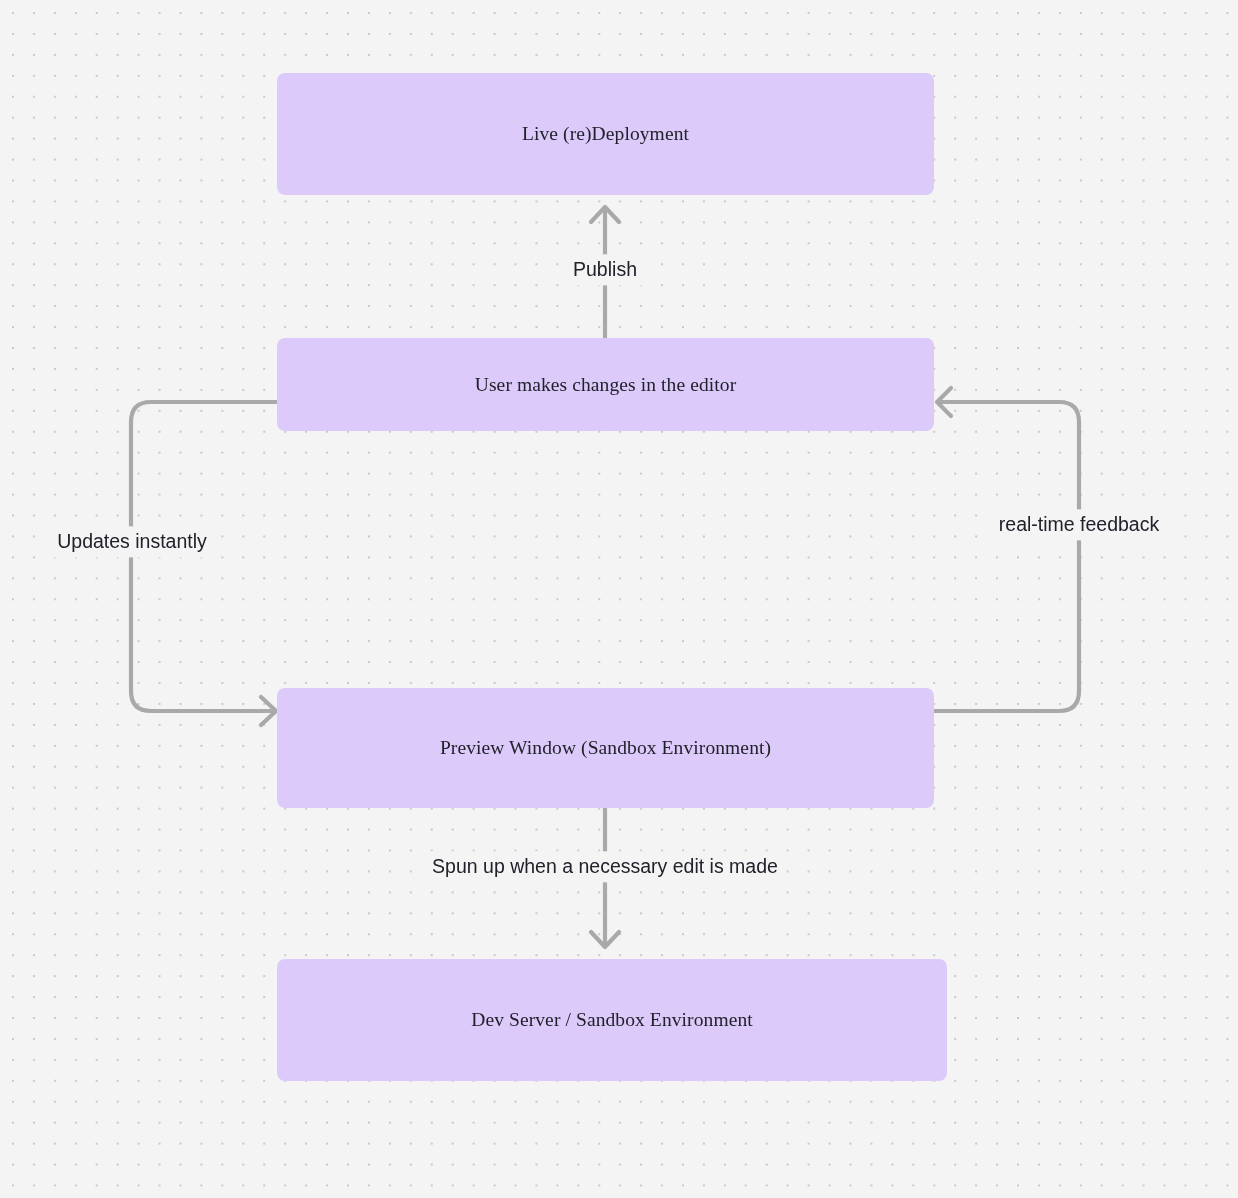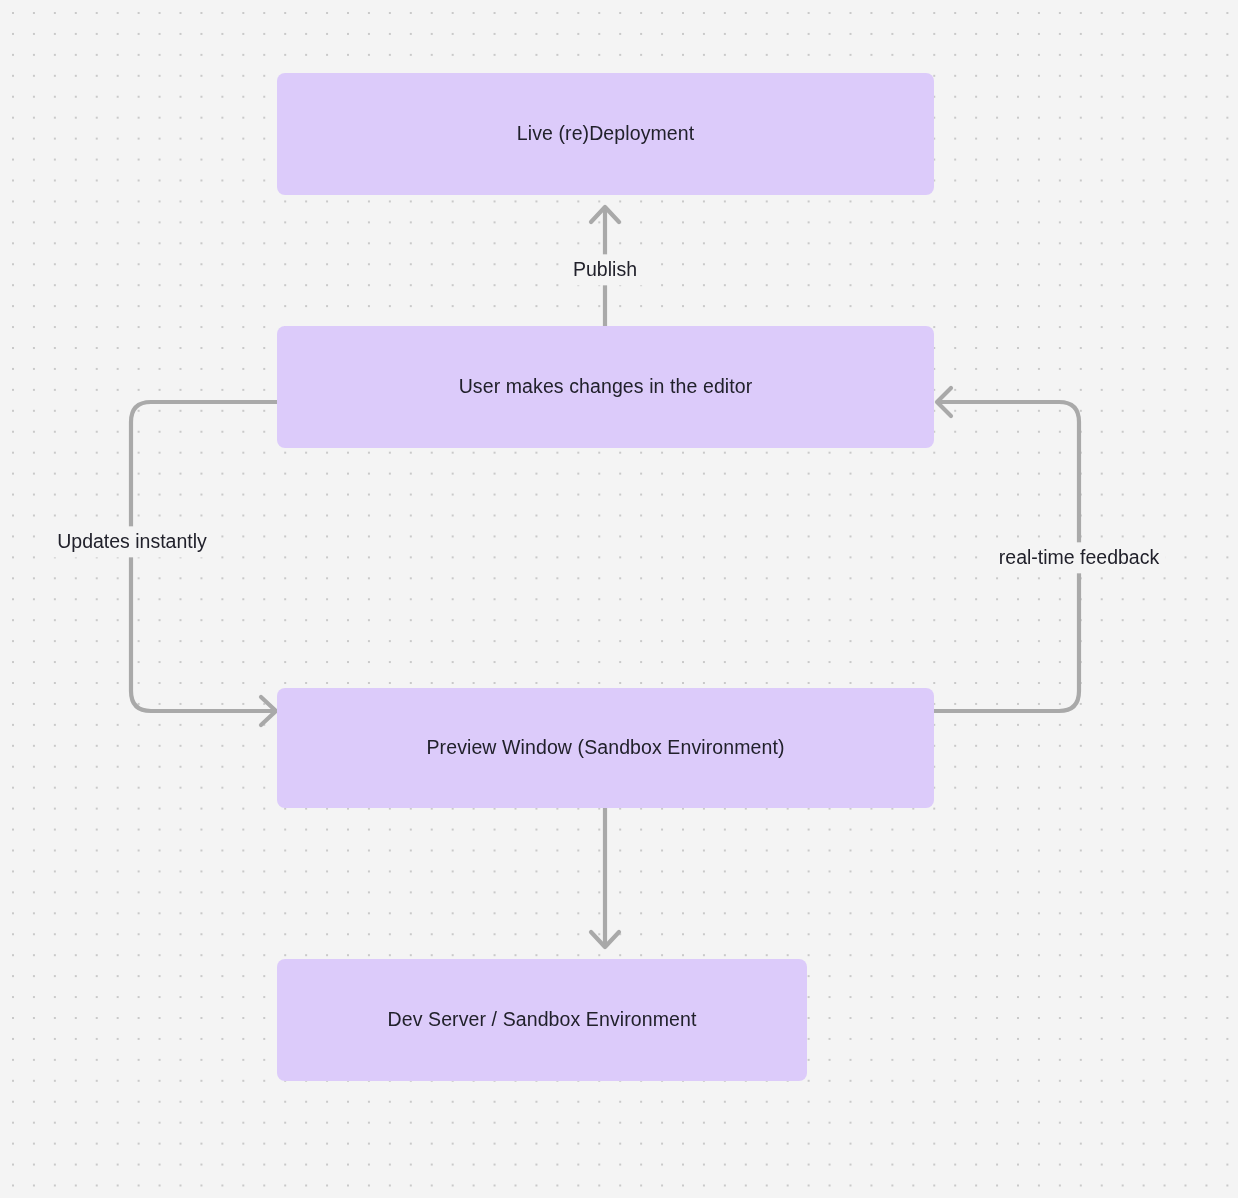--- a/index.html
+++ b/index.html
@@ -61,43 +61,44 @@
     box-sizing: border-box;
   }
   .node-label {
     font-size: 19.5px;
     line-height: 1.3;
     color: #21212b;
     text-align: center;
     letter-spacing: 0.1px;
     white-space: nowrap;
     user-select: none;
+    font-family: Liberation Serif, serif;
   }
 
   #node-live      { left: 277px; top: 73px;  width: 657px; height: 122px; }
-  #node-editor    { left: 277px; top: 326px; width: 657px; height: 122px; }
+  #node-editor    { left: 277px; top: 338px; width: 657px; height: 93px; }
   #node-preview   { left: 277px; top: 652px; width: 657px; height: 120px; margin-top: 36px; }
-  #node-devserver { left: 277px; top: 959px; width: 530px; height: 122px; }
+  #node-devserver { left: 277px; top: 959px; width: 670px; height: 122px; }
 
   
   .edge-label {
     position: absolute;
     font-size: 19.5px;
     line-height: 1.3;
     color: #21212b;
     white-space: nowrap;
     background: #f4f4f4;
     padding: 3px 7px;
     user-select: none;
     transform: translate(-50%, -50%);
   }
 
   #label-publish        { left: 605px; top: 270px; }
   #label-updates        { left: 132px; top: 542px; }
-  #label-realtime       { left: 1079px; top: 558px; }
+  #label-realtime       { left: 1079px; top: 525px; }
   #label-spunup         { left: 605px; top: 867px; }
 </style>
 </head>
 <body>
 
 <div id="canvas">
 
   <svg id="edges" viewBox="0 0 1238 1198" width="1238" height="1198" xmlns="http://www.w3.org/2000/svg">
 
     <g>
@@ -137,14 +138,15 @@
   <div class="node" id="node-devserver">
     <span class="node-label">Dev Server / Sandbox Environment</span>
   </div>
 
   <div class="edge-label" id="label-publish">Publish</div>
 
   <div class="edge-label" id="label-updates">Updates instantly</div>
 
   <div class="edge-label" id="label-realtime">real-time feedback</div>
 
+  <div class="edge-label" id="label-spunup">Spun up when a necessary edit is made</div>
 
 </div>
 
 </body></html>

